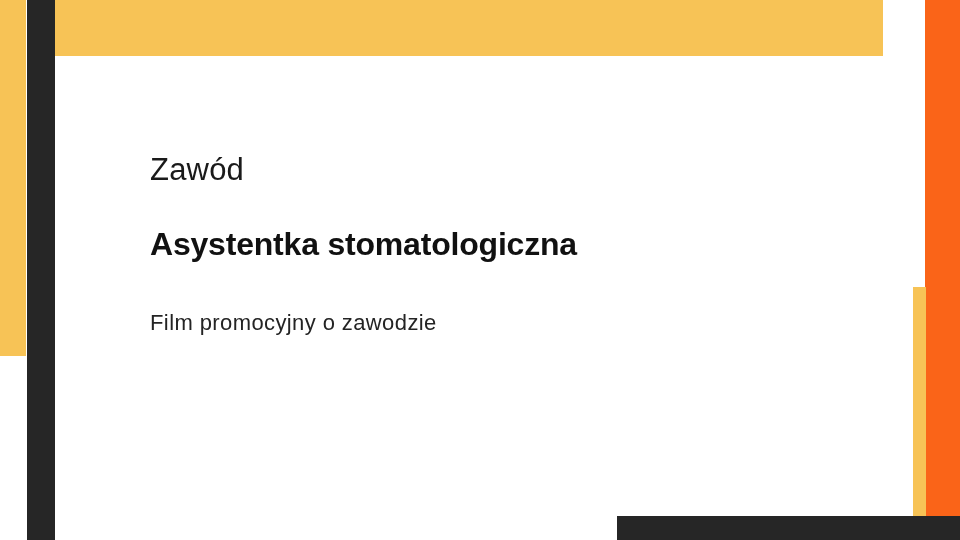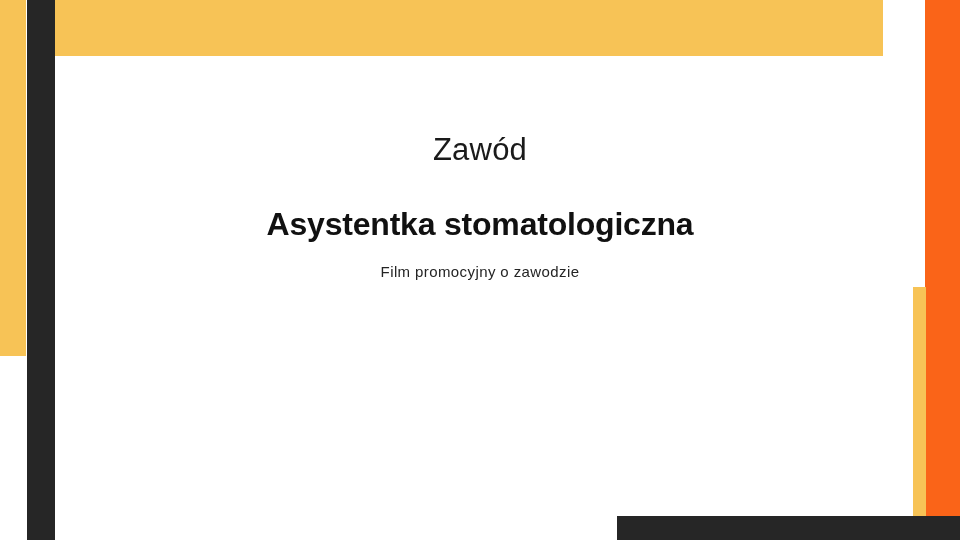--- a/index.html
+++ b/index.html
@@ -71,46 +71,46 @@
     top: 516px;
     width: 343px;
     height: 24px;
     background: #262626;
   }
 
   
   .text-block {
     position: absolute;
     left: 150px;
-    top: 132px;
+    top: 152px;
     width: 660px;
-    text-align: center;
+    text-align: left;
   }
   .eyebrow {
     font-size: 31px;
     font-weight: 400;
     line-height: 1.15;
     color: #1a1a1a;
     margin: 0;
     letter-spacing: 0.2px;
   }
   .headline {
     font-size: 32px;
     font-weight: 700;
     line-height: 1.15;
     color: #111111;
     margin: 38px 0 0 0;
     letter-spacing: -0.2px;
   }
   .subtitle {
-    font-size: 15px;
+    font-size: 22px;
     font-weight: 400;
     line-height: 1.2;
     color: #242424;
-    margin: 21px 0 0 0;
+    margin: 48px 0 0 0;
     letter-spacing: 0.4px;
   }
 </style>
 </head>
 <body>
 
 <div id="slide">
 
   <div class="deco deco-left-yellow"></div>
 

